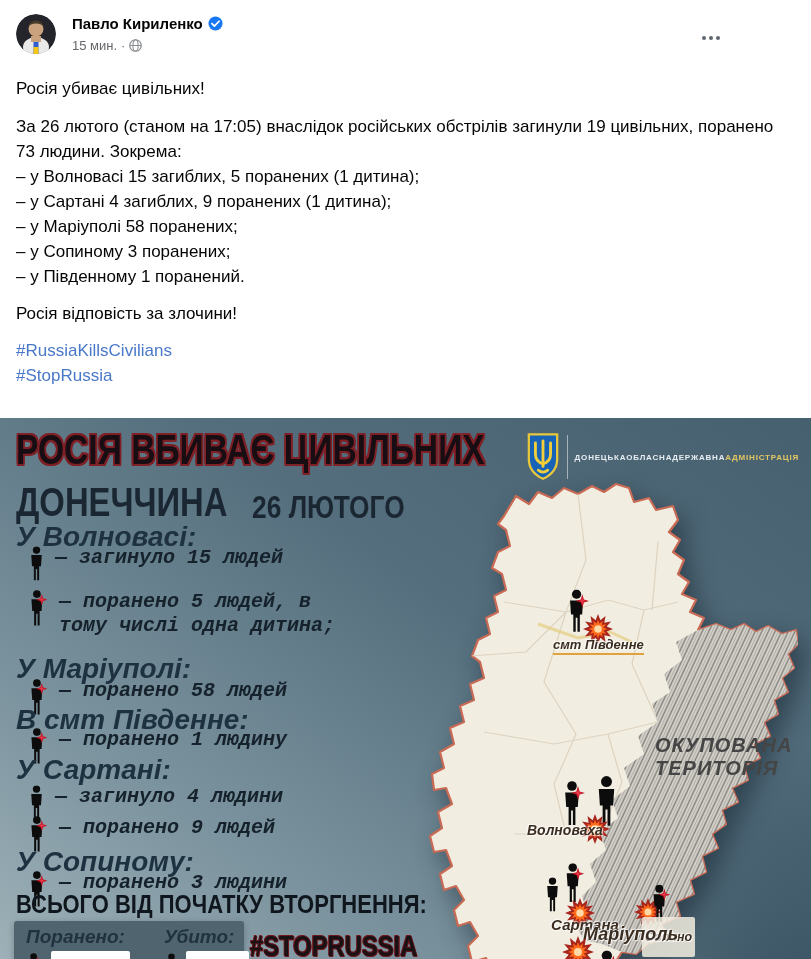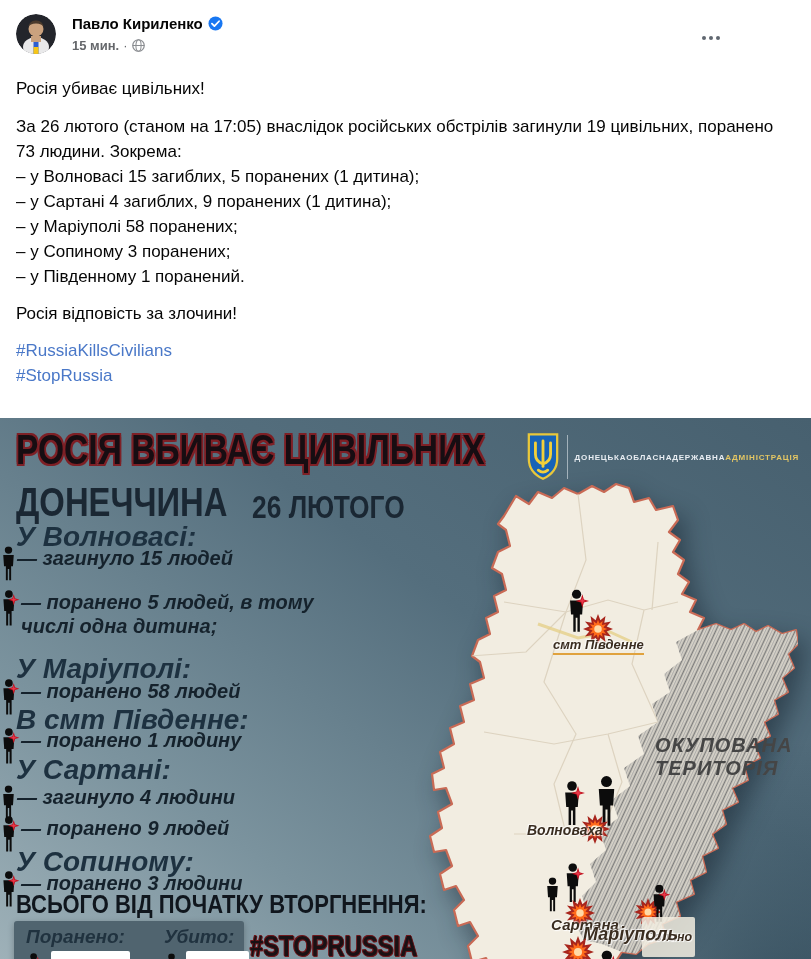--- a/index.html
+++ b/index.html
@@ -37,22 +37,22 @@
   .ig-date{position:absolute;left:252px;top:72px;font-size:31px;font-weight:800;color:#1a2733;
     transform:scaleX(.85);transform-origin:left top;white-space:nowrap;}
 
   .emblem{position:absolute;right:12px;top:14px;display:flex;align-items:center;gap:7px;}
   .emblem .sep{width:1px;height:44px;background:rgba(235,240,244,.55);}
   .emblem-text{display:flex;flex-direction:row;font-size:8px;font-weight:700;letter-spacing:.8px;line-height:11px;color:#e8edf2;}
   .emblem-text .gold{color:#e3c664;}
 
   
   .st{position:absolute;left:16px;font-size:28px;font-weight:700;font-style:italic;color:#1d3140;white-space:nowrap;}
-  .sr{position:absolute;left:0;display:flex;gap:0;width:334px;align-items:flex-start;
-      font-size:20px;font-weight:700;font-style:italic;color:#15222c;line-height:24px;}
+  .sr{position:absolute;left:28px;display:flex;gap:10px;width:334px;align-items:flex-start;
+      font-size:20px;font-weight:700;font-style:italic;color:#15222c;line-height:24px;font-family:Liberation Mono, monospace;}
   .sr .pic{flex:0 0 auto;}
 
   .total-heading{position:absolute;left:16px;top:472px;font-size:25px;font-weight:800;color:#10161d;
     transform:scaleX(.88);transform-origin:left top;white-space:nowrap;}
   .panel{position:absolute;left:14px;top:503px;width:230px;height:59px;background:#50646f;border-radius:3px;
     box-shadow:0 2px 6px rgba(0,0,0,.25);}
   .pcol{position:absolute;top:5px;}
   .pcol .plabel{font-size:19px;font-weight:700;font-style:italic;color:#20323f;margin-bottom:2px;}
   .pcol .prow{display:flex;align-items:center;gap:7px;}
   .numbox{background:#fff;border-radius:2px;padding:1px 16px;font-size:28px;font-weight:700;font-style:italic;color:#141414;line-height:34px;}
@@ -117,21 +117,21 @@
 
     <div class="author-row">
       <span class="author">Павло Кириленко</span>
       <svg class="badge" viewBox="0 0 16 16">
         <circle cx="8" cy="8" r="7.5" fill="#1877f2"></circle>
         <path d="M4.2,8.2 L6.8,10.8 L11.8,5.6" stroke="#fff" stroke-width="1.9" fill="none" stroke-linecap="round" stroke-linejoin="round"></path>
       </svg>
     </div>
 
     <div class="meta-row">
-      <span style="cursor:pointer;font-weight:bold;">15 мин.</span>
+      <span style="cursor:pointer;">15 мин.</span>
       <span>·</span>
       <svg width="13" height="13" viewBox="0 0 14 14">
         <circle cx="7" cy="7" r="6.2" fill="none" stroke="#8a8d91" stroke-width="1.3"></circle>
         <ellipse cx="7" cy="7" rx="2.8" ry="6.2" fill="none" stroke="#8a8d91" stroke-width="1.1"></ellipse>
         <line x1="0.8" y1="7" x2="13.2" y2="7" stroke="#8a8d91" stroke-width="1.1"></line>
       </svg>
     </div>
 
     <div class="more-btn">
       <i></i>

